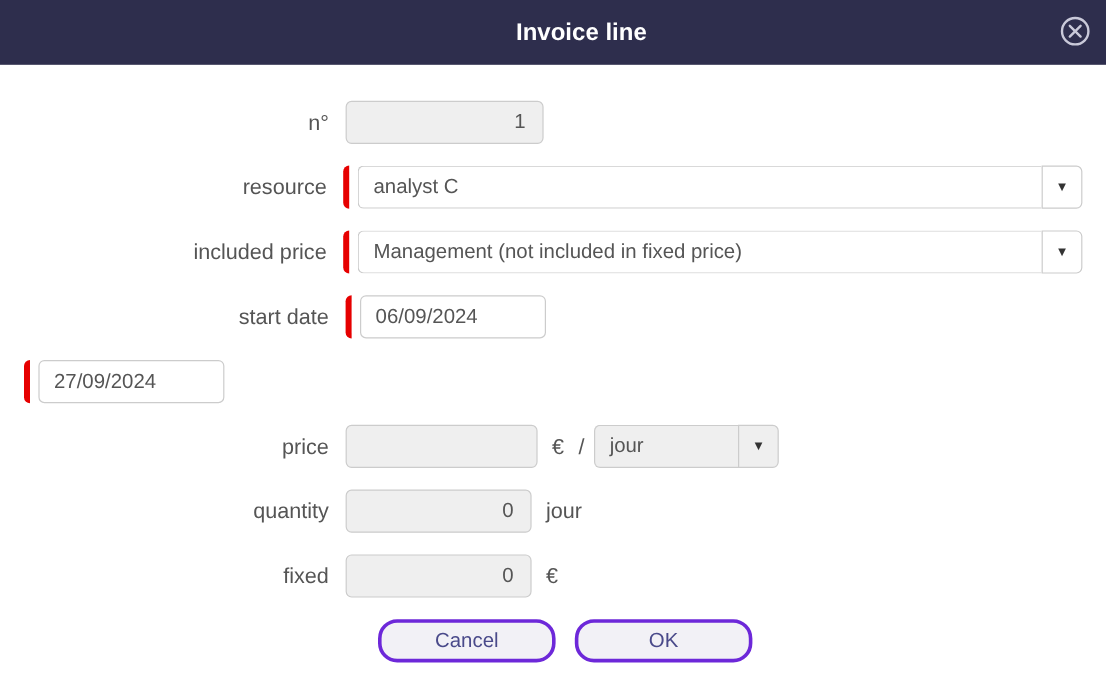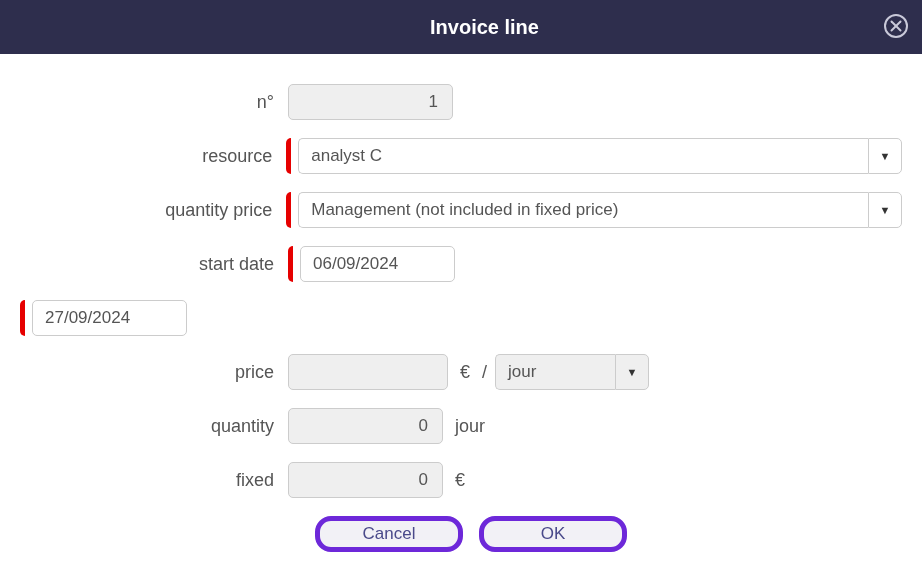--- a/index.html
+++ b/index.html
@@ -147,21 +147,21 @@
     }
     .button-row {
       display: flex;
       gap: 16px;
       margin-left: 295px;
       margin-top: 4px;
     }
     .btn {
       height: 36px;
       width: 148px;
-      border: 5px solid #6d28d9;
+      border: 3px solid #6d28d9;
       border-radius: 16px;
       background: #f2f1f6;
       color: #4a4a8a;
       font-size: 17px;
       font-family: inherit;
       cursor: pointer;
       display: flex;
       align-items: center;
       justify-content: center;
     }
@@ -196,21 +196,21 @@
       <div class="select-display">
         <span>analyst C</span>
       </div>
       <div class="combo-arrow">
         <span class="arrow-down">▼</span>
       </div>
     </div>
   </div>
 
   <div class="form-row">
-    <div class="form-label">quantity price</div>
+    <div class="form-label">included price</div>
     <div class="req-bar"></div>
     <div class="combo">
       <div class="select-display">
         <span>Management (not included in fixed price)</span>
       </div>
       <div class="combo-arrow">
         <span class="arrow-down">▼</span>
       </div>
     </div>
   </div>

